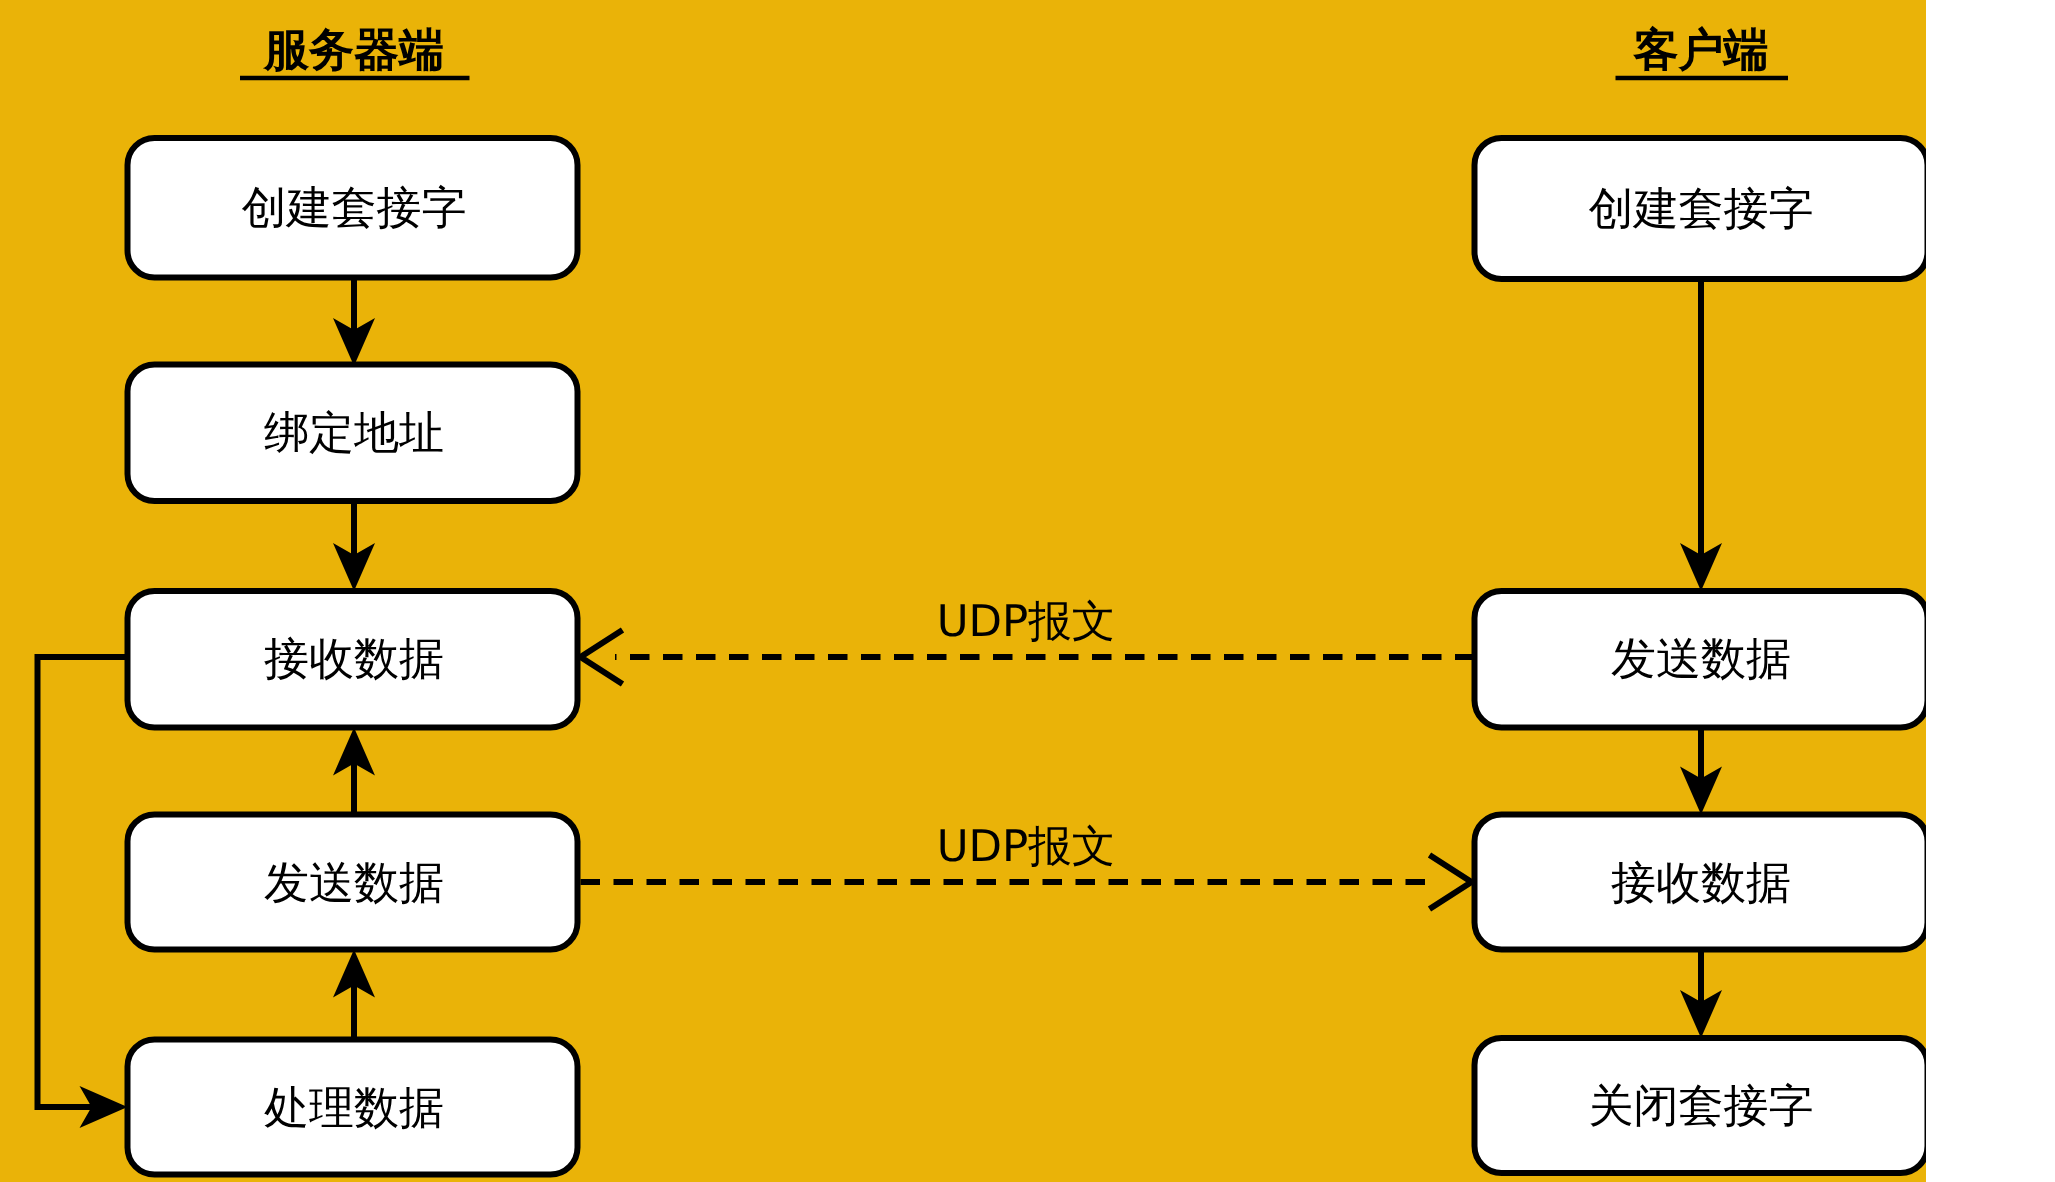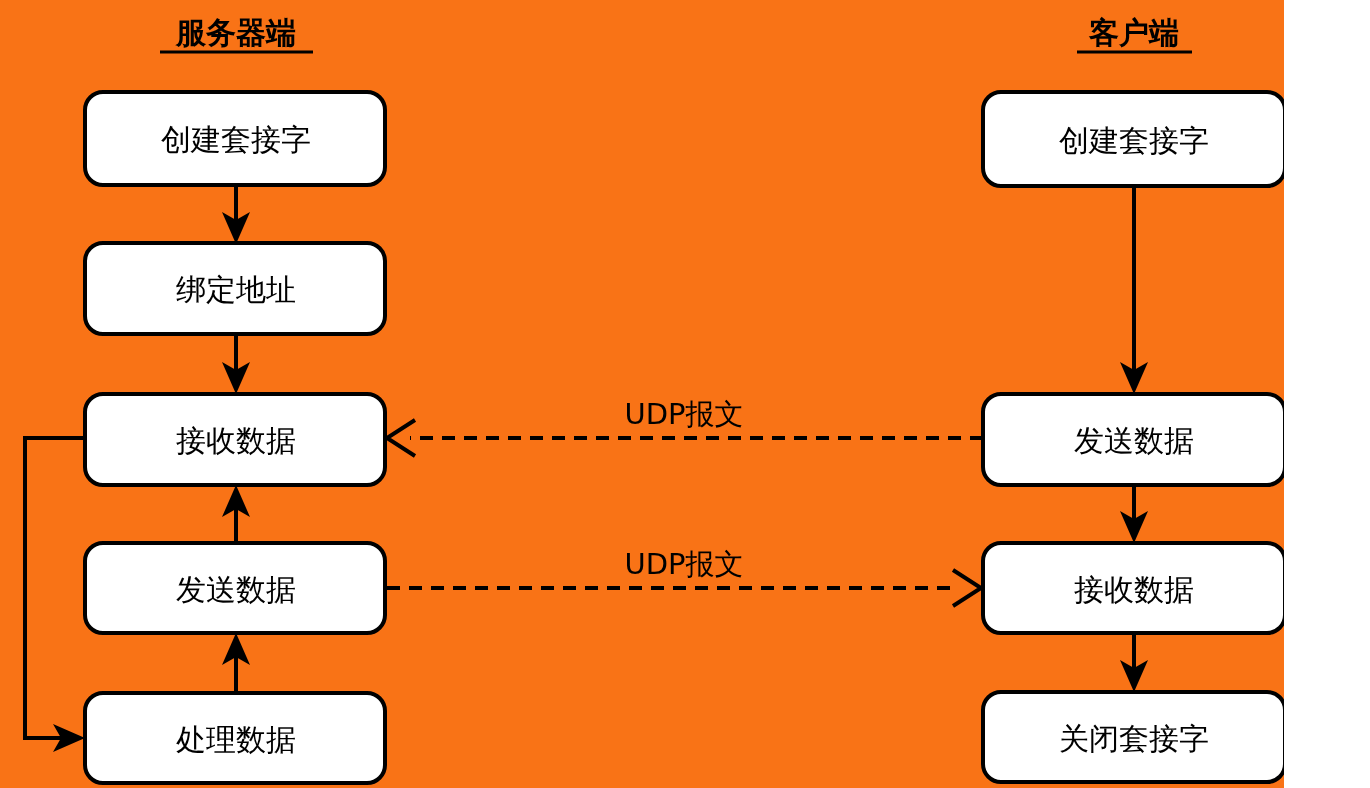--- a/index.html
+++ b/index.html
@@ -7,21 +7,21 @@
     padding: 0;
     background: #ffffff;
   }
   body {
     font-family: "DejaVu Sans", "Liberation Sans", sans-serif;
   }
   #canvas {
     position: relative;
     width: 1284px;
     height: 788px;
-    background: #f97316;
+    background: #eab308;
     overflow: hidden;
   }
   svg.diagram {
     position: absolute;
     left: 0;
     top: 0;
     width: 1370px;
     height: 788px;
   }
   .col-title {

